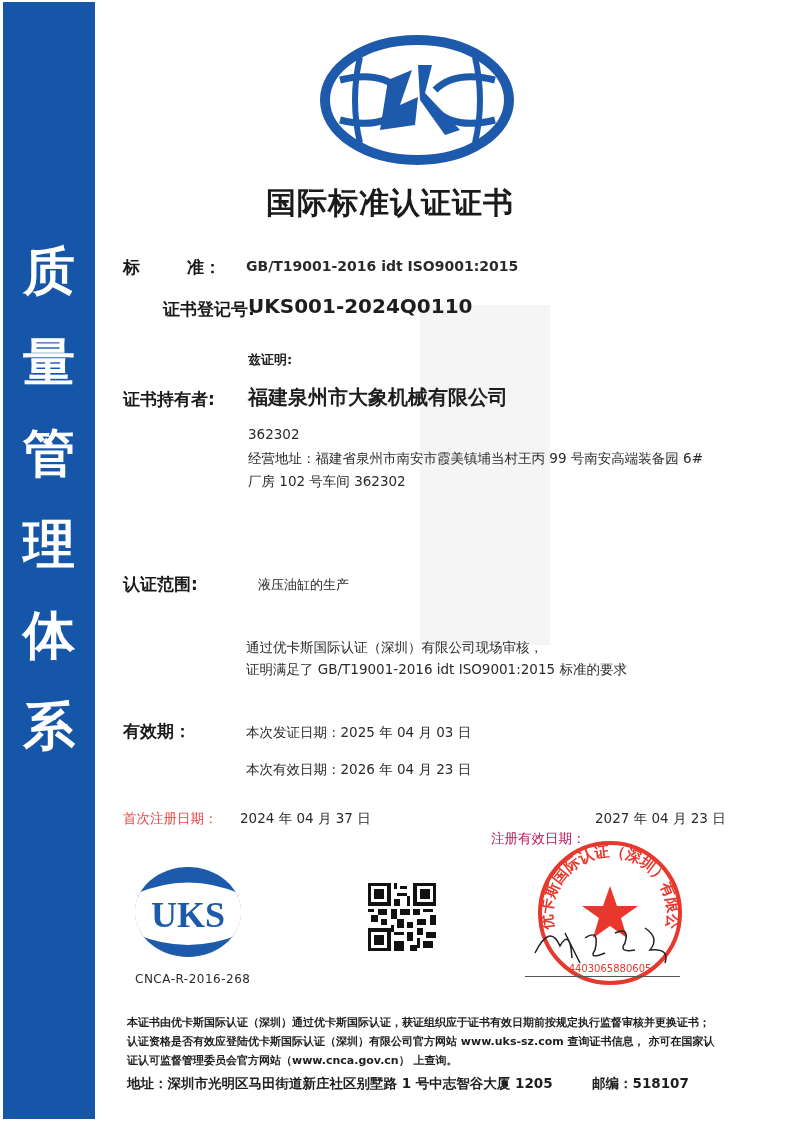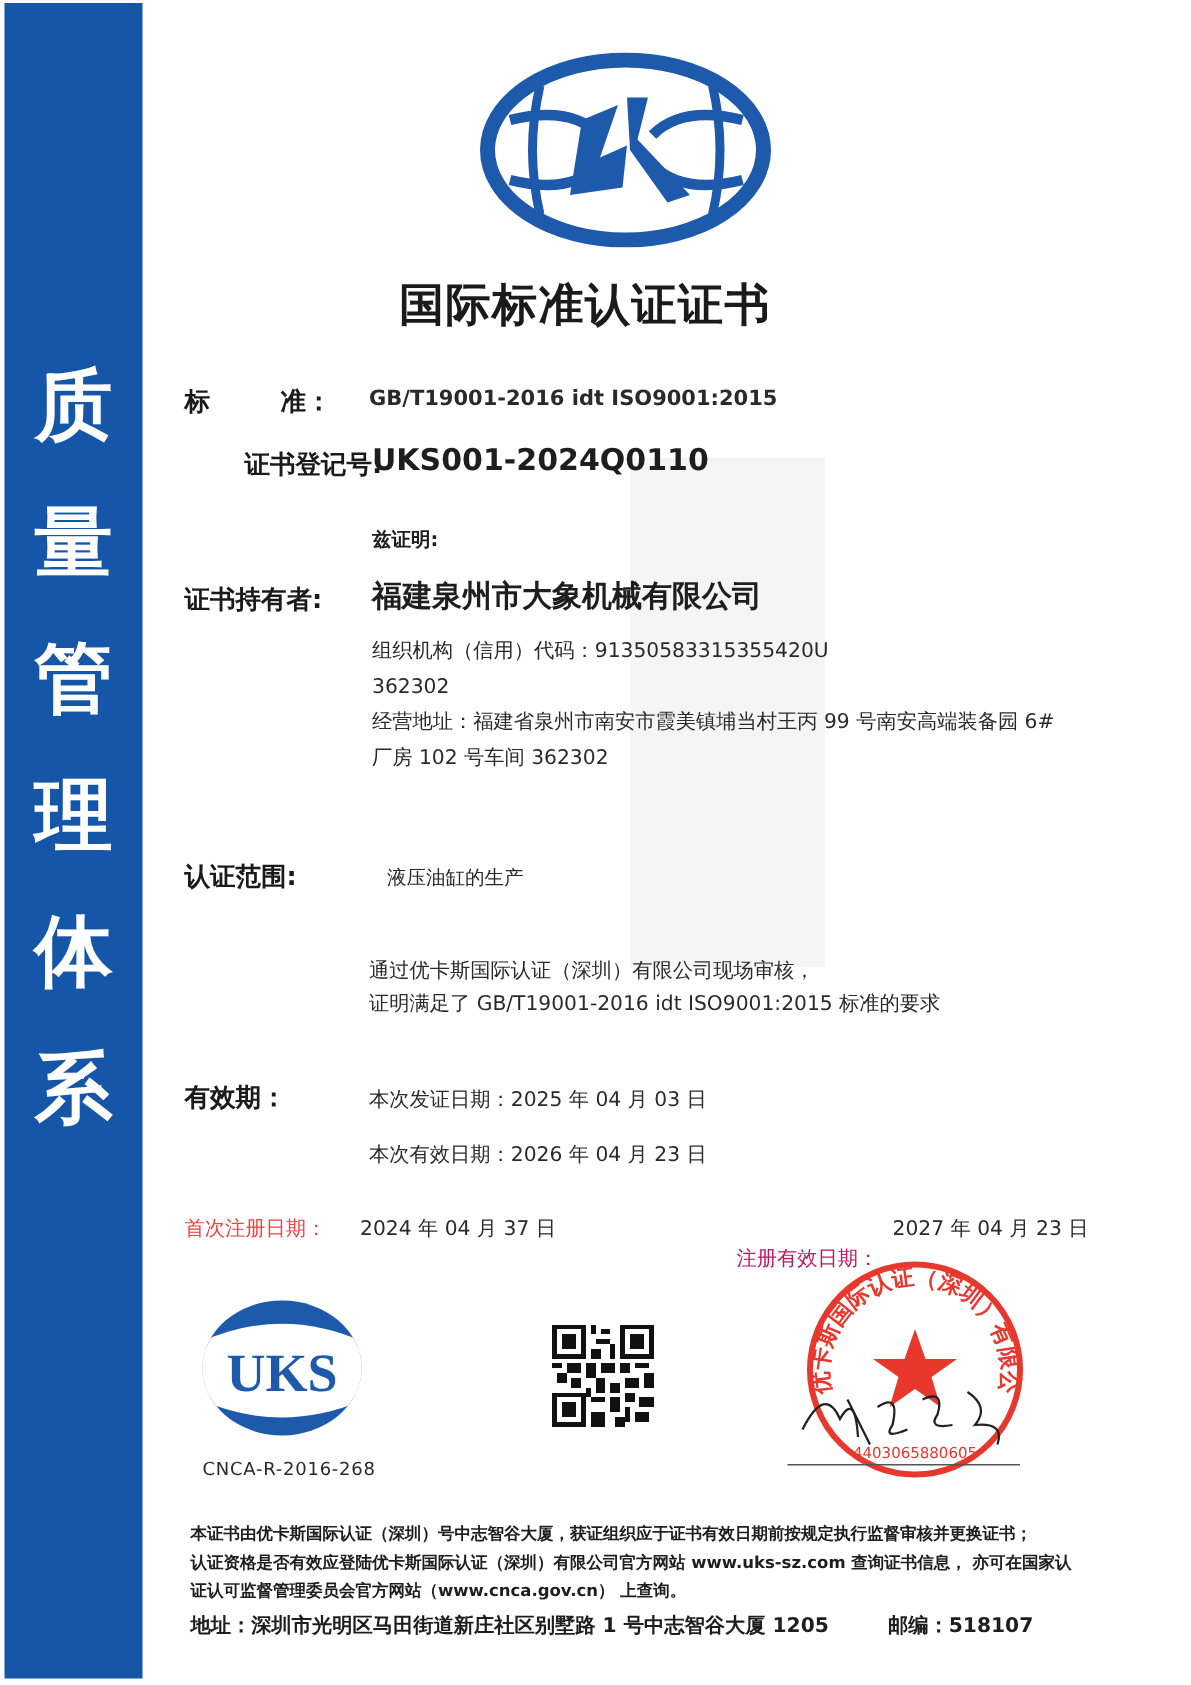--- a/index.html
+++ b/index.html
@@ -104,21 +104,20 @@
 
 <div class="lbl reg-label">证书登记号:</div>
 <div class="val reg-value">UKS001-2024Q0110</div>
 
 <div class="val hereby">兹证明:</div>
 
 <div class="lbl holder-label">证书持有者:</div>
 <div class="val holder-value">福建泉州市大象机械有限公司</div>
 
 <div class="val details">
-  <div>组织机构（信用）代码：91350583315355420U</div>
   <div>362302</div>
   <div>经营地址：福建省泉州市南安市霞美镇埔当村王丙  99  号南安高端装备园  6#</div>
   <div>厂房 102 号车间          362302</div>
 </div>
 
 <div class="lbl scope-label">认证范围:</div>
 <div class="val scope-value">液压油缸的生产</div>
 
 <div class="val audit">
   <div>通过优卡斯国际认证（深圳）有限公司现场审核，</div>
@@ -198,18 +197,18 @@
   <text font-size="15" font-weight="bold" fill="#e8372c" font-family="DejaVu Serif, serif">
     <textPath href="#arc" startOffset="2%">优卡斯国际认证（深圳）有限公司</textPath>
   </text>
   <polygon points="80,48 87,68 108,68 91,80 97,100 80,88 63,100 69,80 52,68 73,68" fill="#e8372c"></polygon>
   <text x="80" y="134" text-anchor="middle" font-size="10" fill="#e8372c">4403065880605</text>
   <path d="M5 115 Q20 85 30 108 Q40 90 42 120 M35 95 L50 125 M55 100 Q70 90 65 112 Q58 122 75 115 M85 95 Q100 88 95 105 Q88 115 105 112 M115 90 Q130 100 120 112 Q140 110 135 125" fill="none" stroke="#222" stroke-width="1.5"></path>
 </svg>
 <div class="sig-line"></div>
 
 <div class="val foot">
-  <div>本证书由优卡斯国际认证（深圳）号中志智谷大厦，获证组织应于证书有效日期前按规定执行监督审核并更换证书；</div>
+  <div>本证书由优卡斯国际认证（深圳）通过优卡斯国际认证，获证组织应于证书有效日期前按规定执行监督审核并更换证书；</div>
   <div>认证资格是否有效应登陆优卡斯国际认证（深圳）有限公司官方网站 www.uks-sz.com 查询证书信息，  亦可在国家认</div>
   <div>证认可监督管理委员会官方网站（www.cnca.gov.cn） 上查询。</div>
 </div>
 <div class="val addr">地址：深圳市光明区马田街道新庄社区别墅路 1 号中志智谷大厦 1205</div>
 <div class="val postcode">邮编：518107</div>
 
 </body></html>

